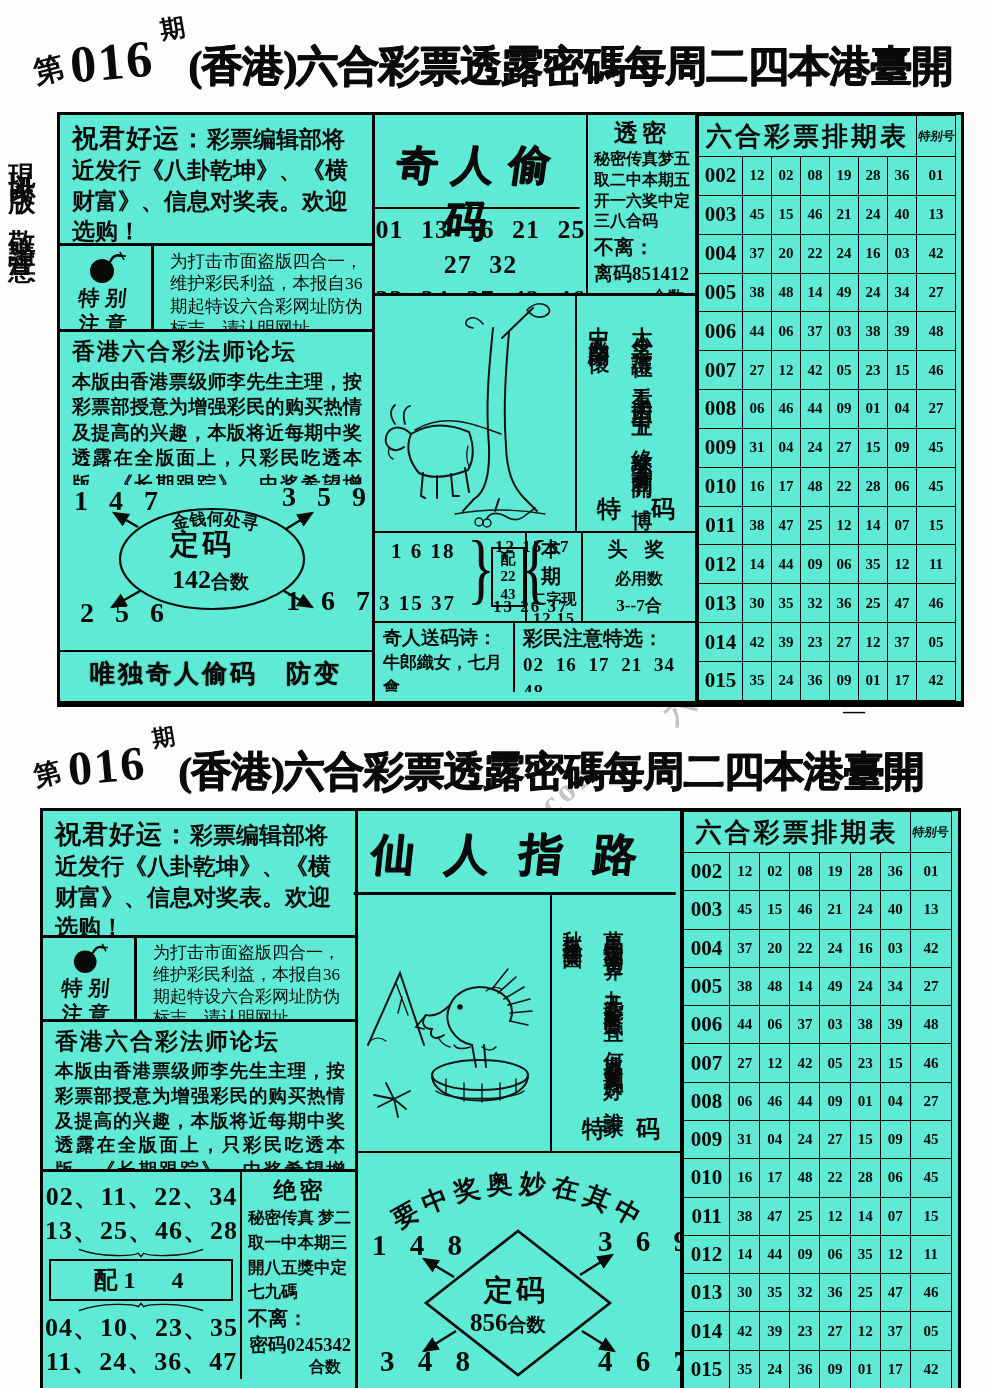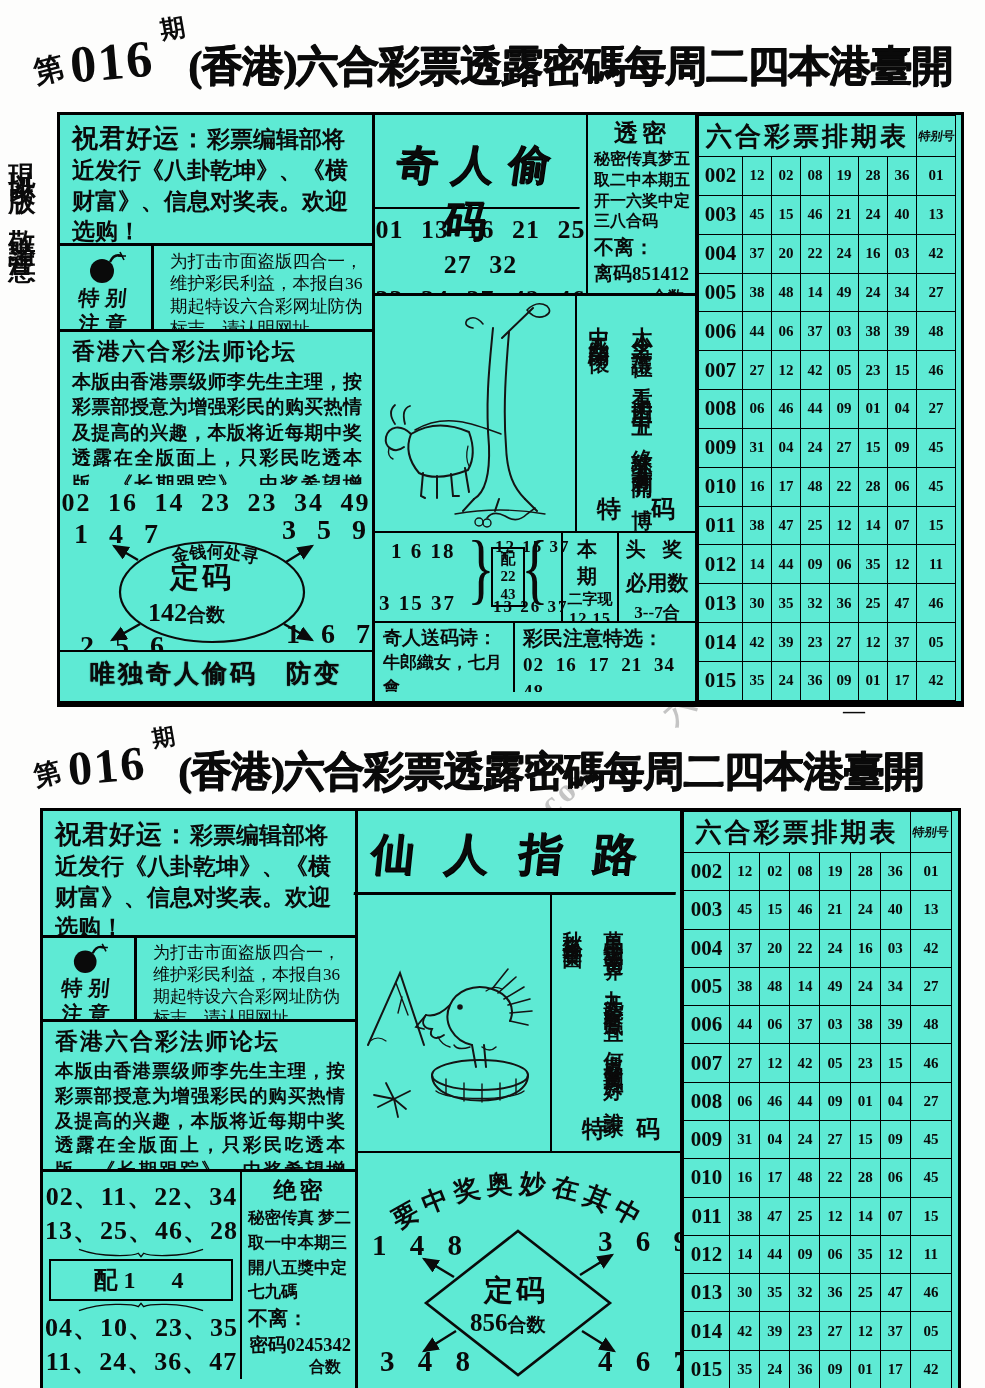--- a/index.html
+++ b/index.html
@@ -60,21 +60,21 @@
   .tema{position:absolute;bottom:6px;right:8px;font-size:24px;font-weight:900;letter-spacing:12px;white-space:nowrap;}
   
   .pair{position:relative;font-weight:bold;}
   .pair .n{position:absolute;font-size:19px;letter-spacing:2px;white-space:nowrap;}
   .brace{position:absolute;font-size:58px;font-weight:normal;transform:scaleY(1.35);top:2px;}
   .peibox{position:absolute;border:2px solid #000;width:30px;text-align:center;font-size:15px;line-height:1.15;padding:2px 0;}
   .benqi,.toujiang{text-align:center;font-weight:bold;padding-top:3px;}
   .benqi .h,.toujiang .h{font-size:20px;letter-spacing:6px;}
   .benqi .s{font-size:15px;}
   .benqi .n{font-size:16.5px;letter-spacing:1px;}
-  .toujiang .s{font-size:21px;padding-top:6px;}
+  .toujiang .s{font-size:16px;padding-top:6px;}
   .toujiang .n{font-size:17px;padding-top:4px;}
   
   .songma{padding:2px 4px 0 8px;font-weight:bold;}
   .songma .h{font-size:19px;}
   .songma .l{font-size:17px;line-height:1.45;}
   .texuan{padding:2px 4px 0 8px;font-weight:bold;}
   .texuan .h{font-size:20px;}
   .texuan .l{font-size:19px;line-height:1.4;letter-spacing:1px;word-spacing:6px;}
   
   table.sched{border-collapse:collapse;width:100%;height:100%;table-layout:fixed;}
@@ -146,42 +146,41 @@
             
           </div>
 
         </div>
       </div>
       <div class="sec forum bt3" style="height:156px;">
         <h3>香港六合彩法师论坛</h3>
         <p>本版由香港票级师李先生主理，按彩票部授意为增强彩民的购买热情及提高的兴趣，本版将近每期中奖透露在全版面上，只彩民吃透本版，《长期跟踪》，中奖希望增加，本期按密切传真，请彩民配合《偷码大盗》本版式的信息！</p>
       </div>
       <div class="sec" style="height:165px;">
-        <div class="numsrow">02  16  14 23  23  34  49</div>
         <div class="wheel">
           <svg class="abs" style="left:0;top:0;" width="312" height="134" viewBox="0 0 312 134">
             <defs>
               <marker id="ah1" markerWidth="8" markerHeight="8" refX="6" refY="3" orient="auto">
                 <path d="M0,0 L7,3 L0,6 Z" fill="#0a0a0a"></path>
               </marker>
               <path id="arcTop" d="M72,58 Q152,20 238,60" fill="none"></path>
             </defs>
             <ellipse cx="152" cy="74" rx="92" ry="50" fill="none" stroke="#0a0a0a" stroke-width="2.2"></ellipse>
             <text font-size="17" font-weight="bold" fill="#0a0a0a"><textPath href="#arcTop" startOffset="50%" text-anchor="middle">金钱何处寻</textPath></text>
             <line x1="78" y1="42" x2="54" y2="28" stroke="#0a0a0a" stroke-width="2.4" marker-end="url(#ah1)"></line>
             <line x1="226" y1="44" x2="252" y2="28" stroke="#0a0a0a" stroke-width="2.4" marker-end="url(#ah1)"></line>
             <line x1="80" y1="106" x2="52" y2="122" stroke="#0a0a0a" stroke-width="2.4" marker-end="url(#ah1)"></line>
             <line x1="224" y1="106" x2="252" y2="122" stroke="#0a0a0a" stroke-width="2.4" marker-end="url(#ah1)"></line>
           </svg>
           <span class="corner" style="left:14px;top:0px;">1 4 7</span>
           <span class="corner" style="left:222px;top:-4px;">3 5 9</span>
           <span class="corner" style="left:20px;top:112px;">2 5 6</span>
           <span class="corner" style="left:226px;top:100px;">1 6 7</span>
           <span class="cword" style="left:110px;top:40px;">定码</span>
-          <span class="csub" style="left:88px;top:80px;text-align:center;"><span>142</span><span class="sfx">合数</span></span>
+          <span class="csub" style="left:112px;top:80px;text-align:center;"><span>142</span><span class="sfx">合数</span></span>
         </div>
       </div>
       <div class="sec slogan bt2" style="height:42px;">唯独奇人偷码　防变码！！！</div>
     </div>
 
     <div class="col br3" style="left:315px;width:320px;">
 
       <div class="sec" style="height:178px;display:flex;">
         <div style="width:222px;box-sizing:border-box;border-right:2px solid #000;">
           <div class="qtitle" style="height:94px;box-sizing:border-box;border-bottom:2px solid #000;">奇人偷码</div>
@@ -228,21 +227,21 @@
         </div>
         <div style="flex:1;position:relative;">
           <div class="vpoem">
             <span>大小之爭二讓位，</span><span>看上十四出十五。</span><span>綠珠五字有利開，</span><span>博中三八樂開懷。</span>
           </div>
           <div class="tema">特 码</div>
         </div>
       </div>
 
       <div class="sec bt2" style="height:90px;display:flex;">
-        <div class="pair" style="width:188px;box-sizing:border-box;border-right:2px solid #000;">
+        <div class="pair" style="width:152px;box-sizing:border-box;border-right:2px solid #000;">
           <span class="n" style="left:16px;top:6px;font-size:21px;">1 6 18</span>
           <span class="n" style="left:4px;top:58px;font-size:21px;">3 15 37</span>
           <span class="brace" style="left:92px;">}</span>
           <span class="peibox" style="left:116px;top:14px;">
             <span>配</span><br><span>22</span><br><span>43</span>
           </span>
           <span class="brace" style="left:146px;">{</span>
           <span class="n" style="left:120px;top:4px;font-size:17px;">12 15 37</span>
           <span class="n" style="left:118px;top:64px;font-size:17px;">13 26 37</span>
         </div>

